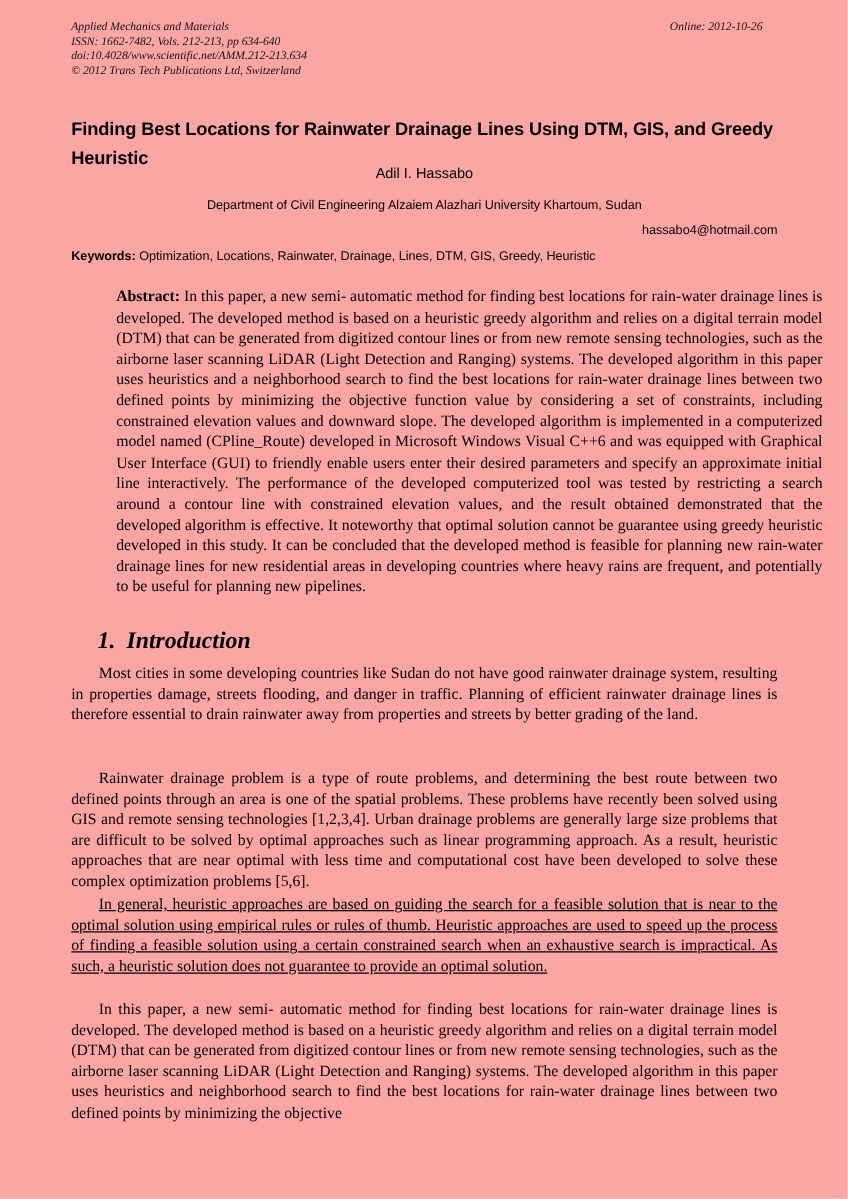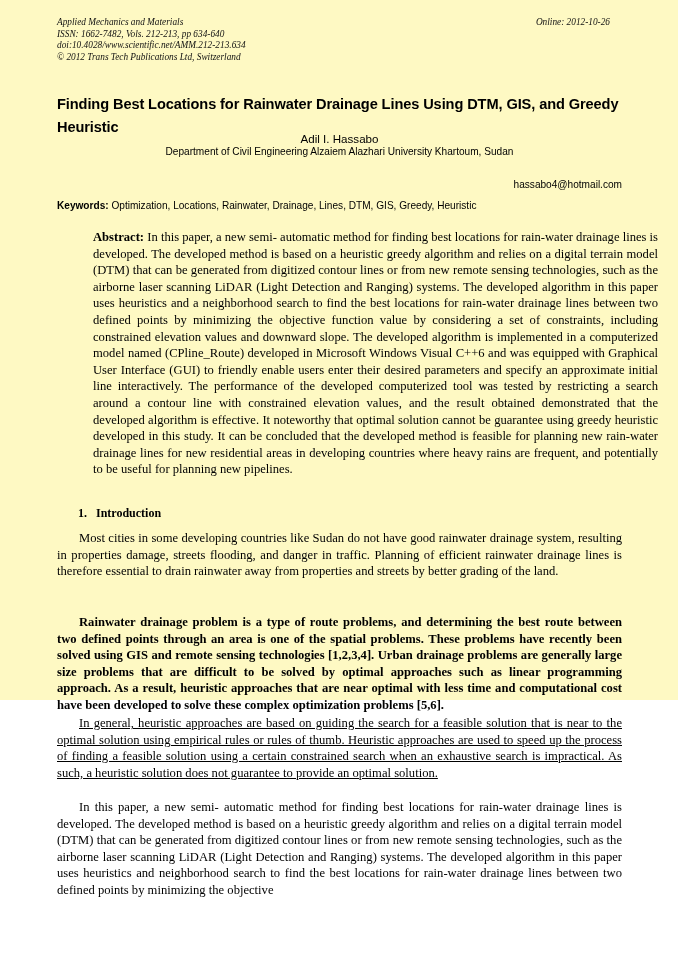--- a/index.html
+++ b/index.html
@@ -15,22 +15,22 @@
     overflow: hidden;
     font-family: "Liberation Serif", "DejaVu Serif", serif;
     color: #000000;
     -webkit-font-smoothing: antialiased;
   }
 
   .page {
     position: absolute;
     left: 0; top: 0;
     width: 678px;
-    height: 700px;
-    background: #fef9c3;
+    height: 959px;
+    background: #fca5a5;
   }
 
   
   .masthead {
     position: absolute;
     left: 57px;
     top: 17px;
     width: 565px;
     font-style: italic;
     font-size: 9.3px;
@@ -70,21 +70,21 @@
     width: 565px;
     text-align: center;
     font-family: "Liberation Sans", "DejaVu Sans", sans-serif;
     font-size: 11.6px;
     line-height: 15px;
   }
 
   .affiliation {
     position: absolute;
     left: 57px;
-    top: 145px;
+    top: 158px;
     width: 565px;
     text-align: center;
     font-family: "Liberation Sans", "DejaVu Sans", sans-serif;
     font-size: 10.1px;
     line-height: 14px;
   }
 
   .email {
     position: absolute;
     left: 57px;
@@ -122,35 +122,36 @@
   .abstract { top: 229px; margin-left: 36px; }
   .abstract b { font-weight: bold; }
 
   .section-head {
     position: absolute;
     left: 57px;
     top: 505px;
     width: 565px;
     font-family: "Liberation Serif", "DejaVu Serif", serif;
     font-weight: bold;
-    font-size: 12px;
+    font-size: 19px;
     line-height: 16.6px;
     padding-left: 21px;
     box-sizing: border-box;
+    font-style: italic;
   }
   .section-head .num { margin-right: 9px; }
 
   .para { position: absolute; }
   .para p {
     margin: 0;
     text-indent: 22px;
   }
 
   .p1 { top: 530px; }
-  .p2 { top: 614px; font-weight: bold; }
+  .p2 { top: 614px; }
   .p3 { top: 715px; text-decoration: underline; }
   .p4 { top: 799px; }
 </style>
 </head>
 <body>
 
 <div class="page">
 
   <div class="masthead">
     <div class="masthead-row">

